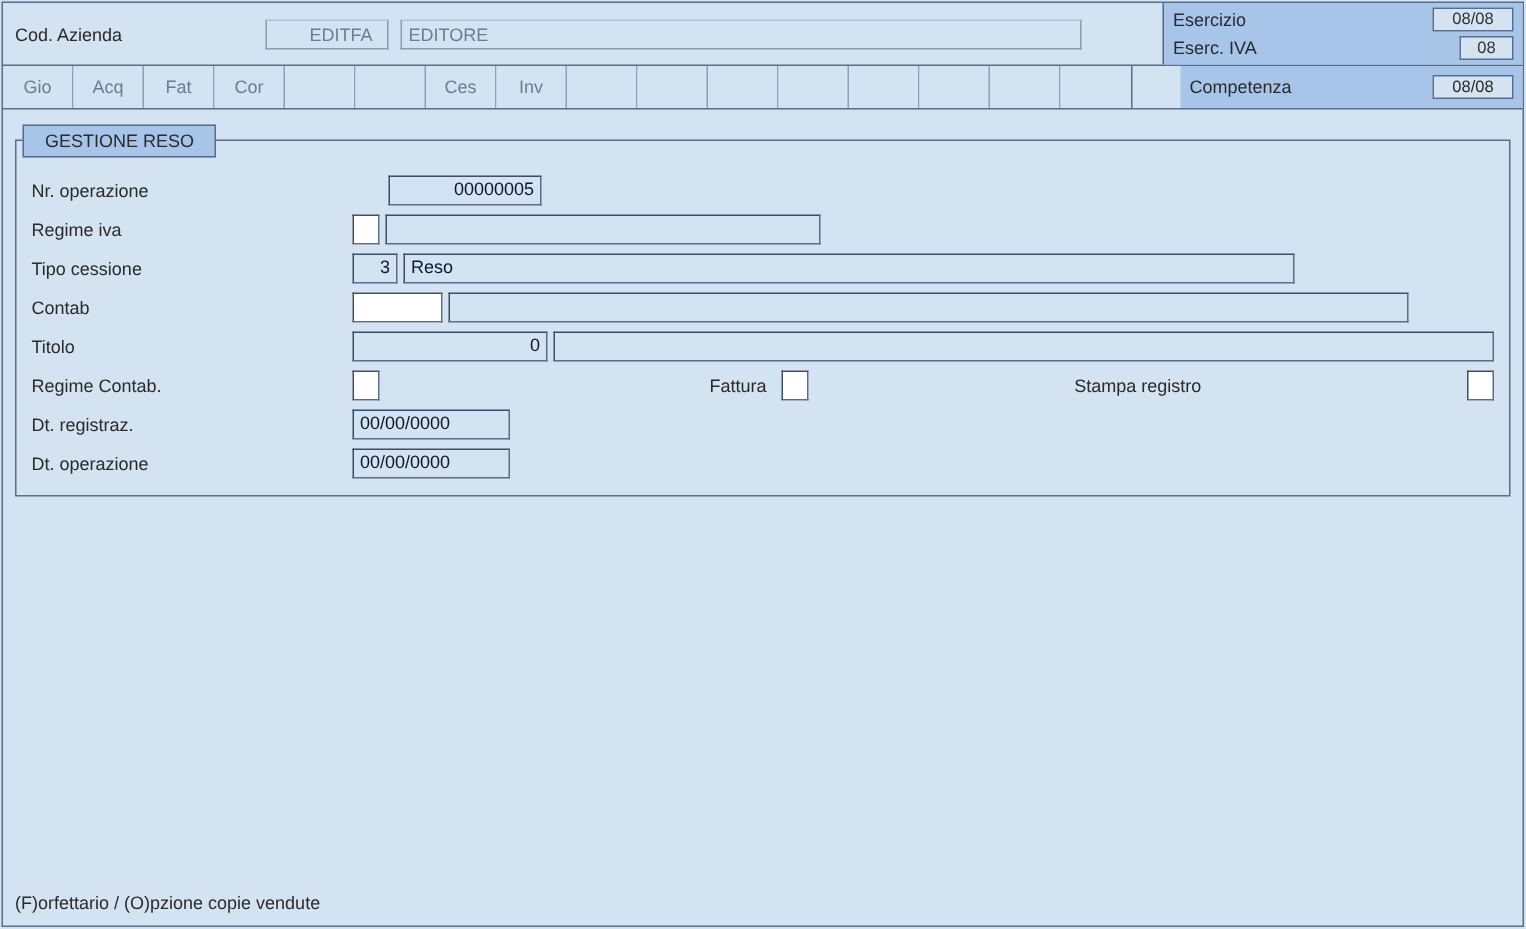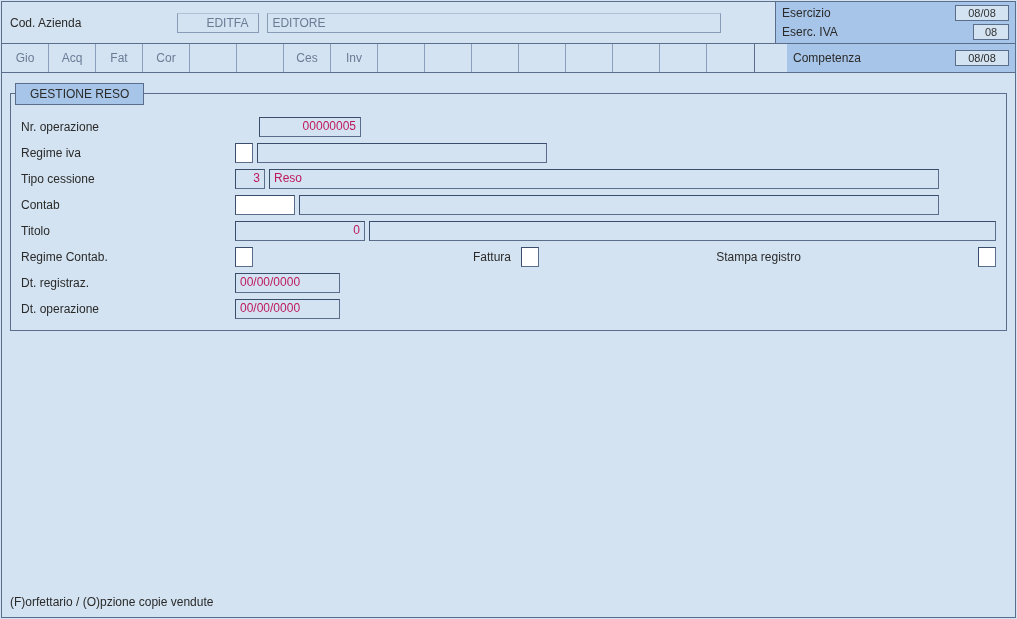--- a/index.html
+++ b/index.html
@@ -144,21 +144,21 @@
     border: 1px solid #5a6d8a;
     border-top-color: #3a4d6a;
     border-left-color: #3a4d6a;
     background: #ffffff;
     height: 20px;
     line-height: 17px;
     padding: 0 4px;
     font-size: 12px;
     color: #5a6d8a;
   }
-  .input.ro { background: #d3e3f1; color: #be185d; }
+  .input.ro { background: #d3e3f1; color: #0f172a; }
   .input.right { text-align: right; }
   .flex-grow { flex: 1; }
   
   .status-line {
     position: absolute;
     left: 8px;
     bottom: 8px;
     font-size: 12px;
   }
 </style>
@@ -225,21 +225,21 @@
 
     <div class="form-row">
       <span class="form-label">Regime iva</span>
       <span class="input" style="width:18px"></span>
       <span class="input ro" style="width:290px"></span>
     </div>
 
     <div class="form-row">
       <span class="form-label">Tipo cessione</span>
       <span class="input ro right" style="width:30px">3</span>
-      <span class="input ro" style="width:670px">Reso</span>
+      <span class="input ro" style="width:594px">Reso</span>
     </div>
 
     <div class="form-row">
       <span class="form-label">Contab</span>
       <span class="input" style="width:60px"></span>
       <span class="input ro" style="width:640px"></span>
     </div>
 
     <div class="form-row">
       <span class="form-label">Titolo</span>

